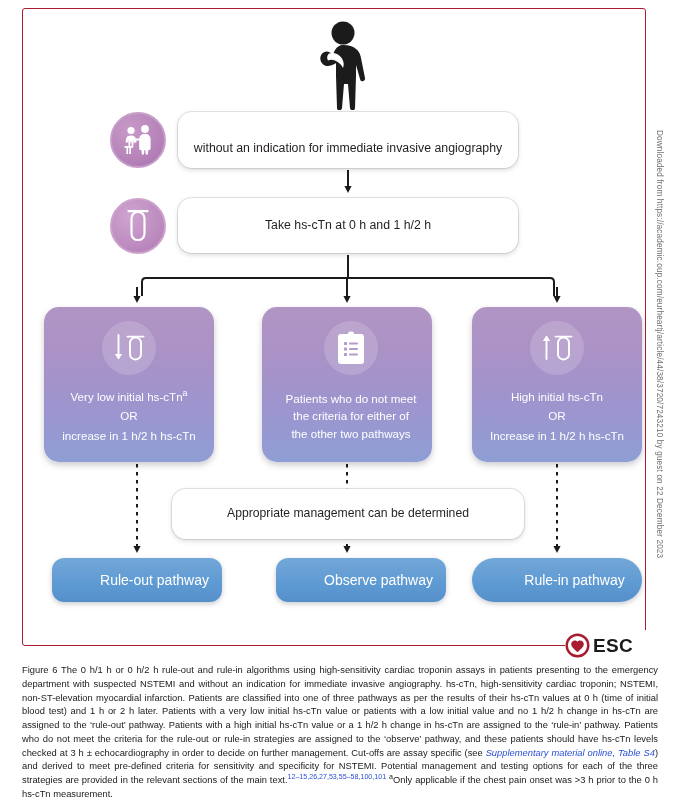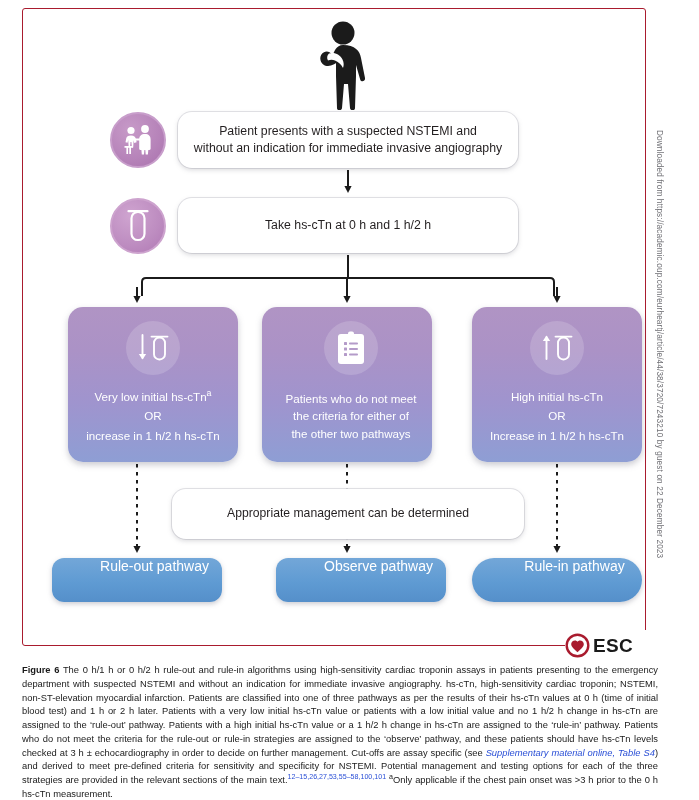--- a/index.html
+++ b/index.html
@@ -94,21 +94,21 @@
     border-radius: 15px;
     background: linear-gradient(180deg, #b094c4 0%, #ab92c6 28%, #9f94ce 62%, #8e9ed4 100%);
     box-shadow: 0 3px 6px rgba(110,110,125,0.35);
     color: #ffffff;
     box-sizing: border-box;
     padding: 10px 8px 10px 8px;
     display: flex;
     flex-direction: column;
     align-items: center;
   }
-  #purple-left   { left: 68px; }
+  #purple-left   { left: 44px; }
   #purple-middle { left: 262px; padding-left: 16px; }
   #purple-right  { left: 472px; }
 
   .purple-icon-circle {
     width: 54px;
     height: 54px;
     border-radius: 50%;
     background: rgba(255,255,255,0.17);
     display: flex;
     align-items: center;
@@ -132,21 +132,21 @@
   .blue-box {
     position: absolute;
     top: 558px;
     width: 170px;
     height: 44px;
     border-radius: 12px;
     background: linear-gradient(180deg, #73a7d8 0%, #5f9bd3 55%, #558fca 100%);
     box-shadow: 0 2px 5px rgba(110,110,125,0.35);
     color: #ffffff;
     display: flex;
-    align-items: flex-start;
+    align-items: center;
     justify-content: center;
     font-size: 14px;
     box-sizing: border-box;
     padding-left: 35px;
   }
   #blue-left   { left: 52px; }
   #blue-middle { left: 276px; }
   #blue-right  { left: 472px; border-radius: 22px; }
 
   
@@ -186,21 +186,21 @@
     position: absolute;
     left: 22px;
     top: 664px;
     width: 636px;
     font-family: "Liberation Sans", sans-serif;
     font-size: 9.35px;
     line-height: 1.475;
     color: #1a1a1a;
     text-align: justify;
   }
-  #caption b { font-weight: bold; }
+  #caption b { font-weight: normal; }
   .cap-link { color: #2a4fd6; }
   .cap-link i { font-style: italic; }
   sup { font-size: 0.76em; vertical-align: super; line-height: 0; }
   .ref-sup { color: #2a4fd6; }
 
   
   #download-line {
     position: absolute;
     left: 664px;
     top: 130px;
@@ -268,21 +268,21 @@
   <svg width="30" height="38" viewBox="0 0 30 38" aria-hidden="true">
     <g fill="none" stroke="#ffffff" stroke-width="2.2" stroke-linejoin="round">
       <rect x="8.5" y="5" width="13" height="28" rx="6.3"></rect>
       <line x1="5.5" y1="4.2" x2="24.5" y2="4.2" stroke-linecap="round"></line>
     </g>
   </svg>
 </div>
 
 <div class="white-box" id="box-present">
   <div>
-    <span>Patient presents with a suspected NSTEMI and</span><br>
+    <br>
     <span>without an indication for immediate invasive angiography</span>
   </div>
 </div>
 
 <div class="white-box" id="box-take">
   <div>
     <span>Take hs-cTn at 0 h and 1 h/2 h</span>
   </div>
 </div>
 

